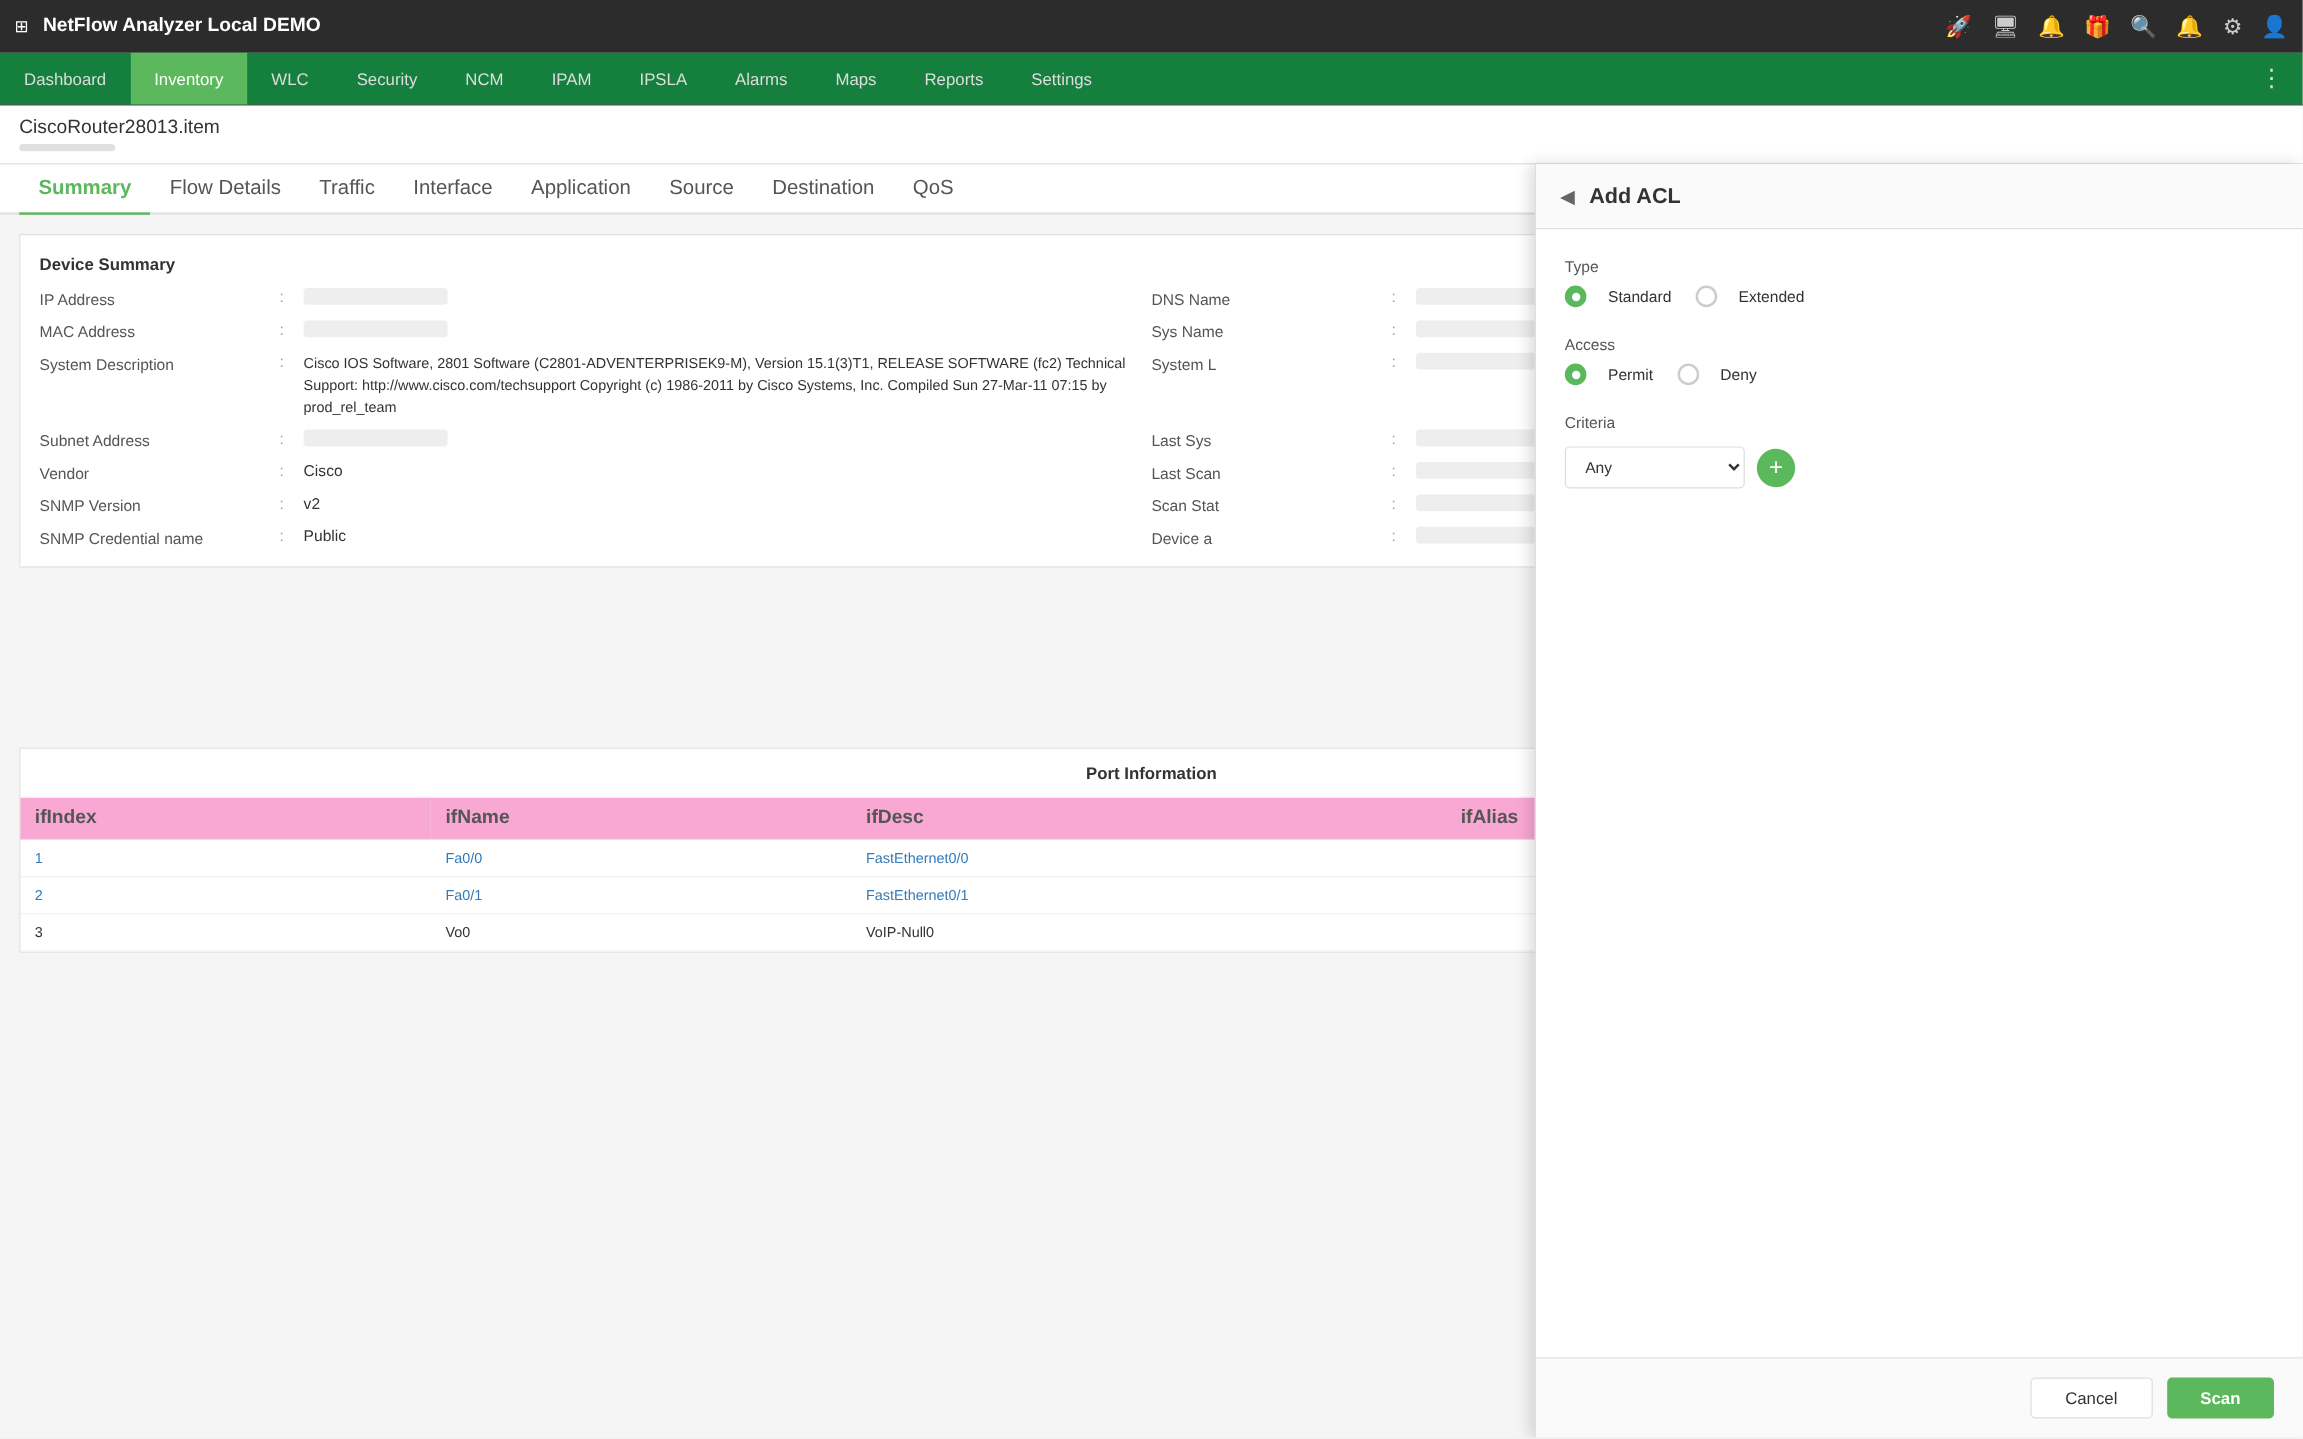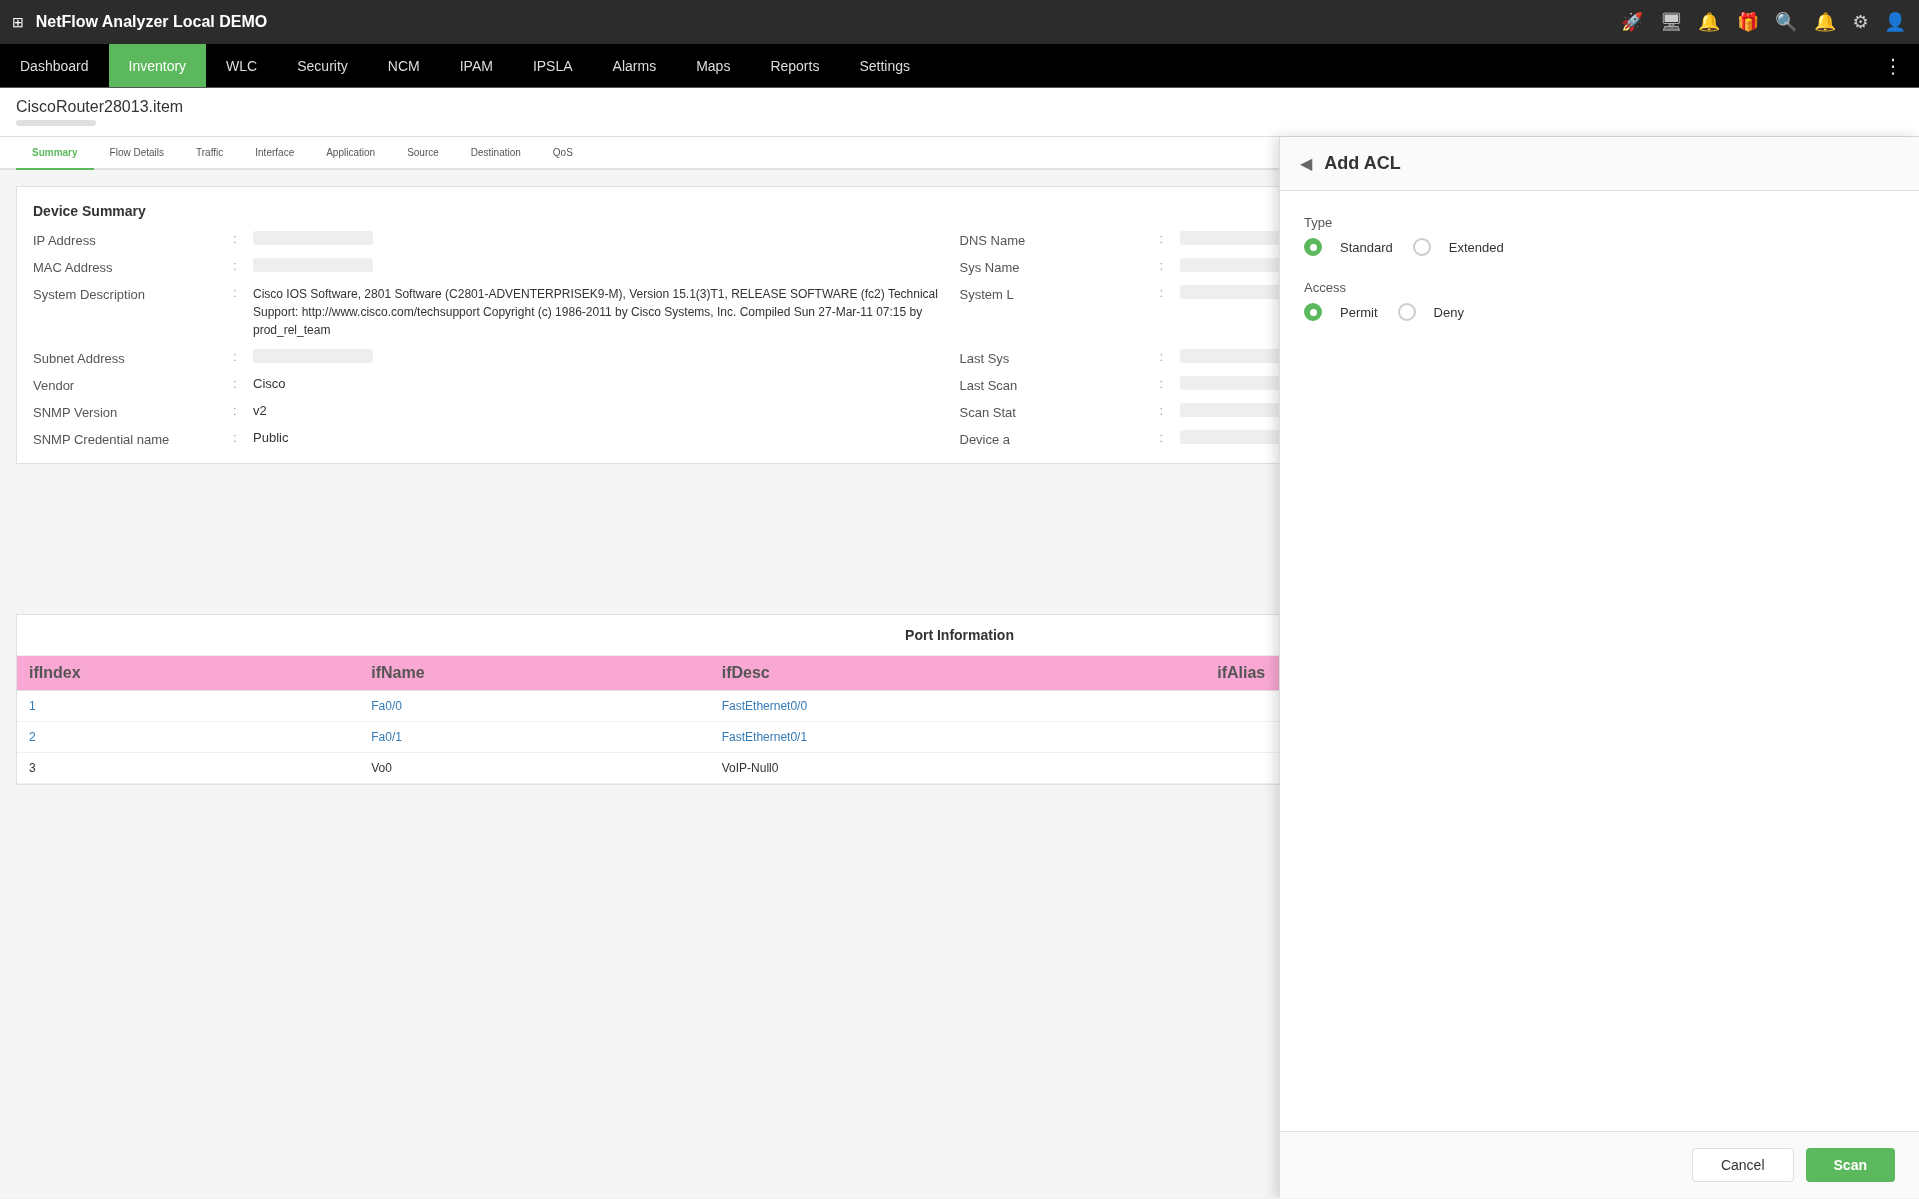--- a/index.html
+++ b/index.html
@@ -14,21 +14,21 @@
       align-items: center;
       padding: 0 12px;
       gap: 12px;
     }
     .topbar-title { font-size: 16px; font-weight: bold; flex: 1; }
     .topbar-icons { display: flex; gap: 16px; align-items: center; }
     .topbar-icon { color: #ccc; font-size: 18px; cursor: pointer; }
 
     
     .navbar {
-      background: #000000;
+      background: #15803d;
       height: 44px;
       display: flex;
       align-items: stretch;
       border-bottom: 1px solid #555;
     }
     .nav-item {
       color: #ddd;
       padding: 0 20px;
       display: flex;
       align-items: center;
@@ -67,21 +67,21 @@
     .tabs {
       display: flex;
       background: #fff;
       border-bottom: 2px solid #e0e0e0;
       padding: 0 16px;
     }
     .tab {
       padding: 10px 16px;
       cursor: pointer;
       color: #555;
-      font-size: 10px;
+      font-size: 17px;
       white-space: nowrap;
     }
     .tab.active {
       color: #5cb85c;
       border-bottom: 2px solid #5cb85c;
       margin-bottom: -2px;
       font-weight: bold;
     }
 
     
@@ -462,20 +462,31 @@
             <div class="radio-circle selected"></div>
             <span class="radio-label">Permit</span>
           </div>
           <div class="radio-option">
             <div class="radio-circle unselected"></div>
             <span class="radio-label">Deny</span>
           </div>
         </div>
       </div>
 
+      <div class="form-row">
+        <label class="criteria-label">Criteria</label>
+        <div class="criteria-row">
+          <select class="criteria-select">
+            <option>Any</option>
+            <option>Source</option>
+            <option>Destination</option>
+          </select>
+          <button class="add-btn">+</button>
+        </div>
+      </div>
 
     </div>
 
     <div class="panel-footer">
       <button class="btn-cancel">Cancel</button>
       <button class="btn-save">Scan</button>
     </div>
   </div>
 
 </div>

